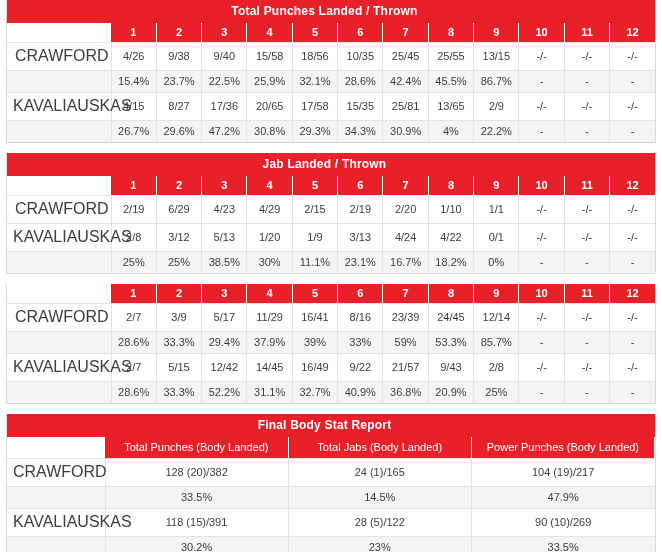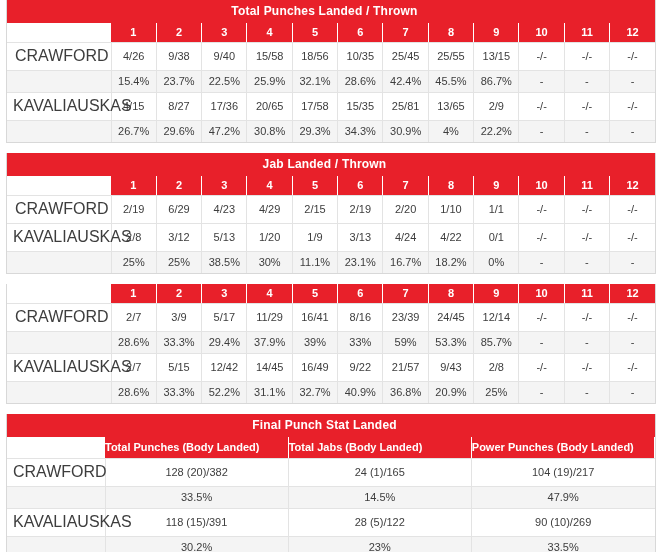--- a/index.html
+++ b/index.html
@@ -71,23 +71,23 @@
     font-size: 16px;
     width: 98px;
   }
   tr.shade td { background: #f4f4f4; }
   .rnd-header td.namecol { width: 98px; }
 
   
   .final .fr-header td {
     background: #e8202a;
     color: #ffffff;
-    font-weight: bold;
+    font-weight: normal;
     font-size: 11px;
-    text-align: left;
+    text-align: center;
     padding: 4px 0 5px 0;
     border-right: 1px solid #ffffff;
   }
   .final .fr-header td.namecol {
     background: #ffffff;
     border-right: none;
   }
   .final td.namecol { width: 98px; }
 </style>
 </head>
@@ -322,21 +322,21 @@
           <td>25%</td>
           <td>-</td>
           <td>-</td>
           <td>-</td>
         </tr>
       </tbody>
     </table>
   </div>
 
   <div class="block final">
-    <div class="block-title">Final Punch Stat Landed</div>
+    <div class="block-title">Final Body Stat Report</div>
     <table>
       <tbody>
         <tr class="fr-header">
           <td class="namecol"></td>
           <td>Total Punches (Body Landed)</td>
           <td>Total Jabs (Body Landed)</td>
           <td>Power Punches (Body Landed)</td>
         </tr>
         <tr>
           <td class="namecol">CRAWFORD</td>

